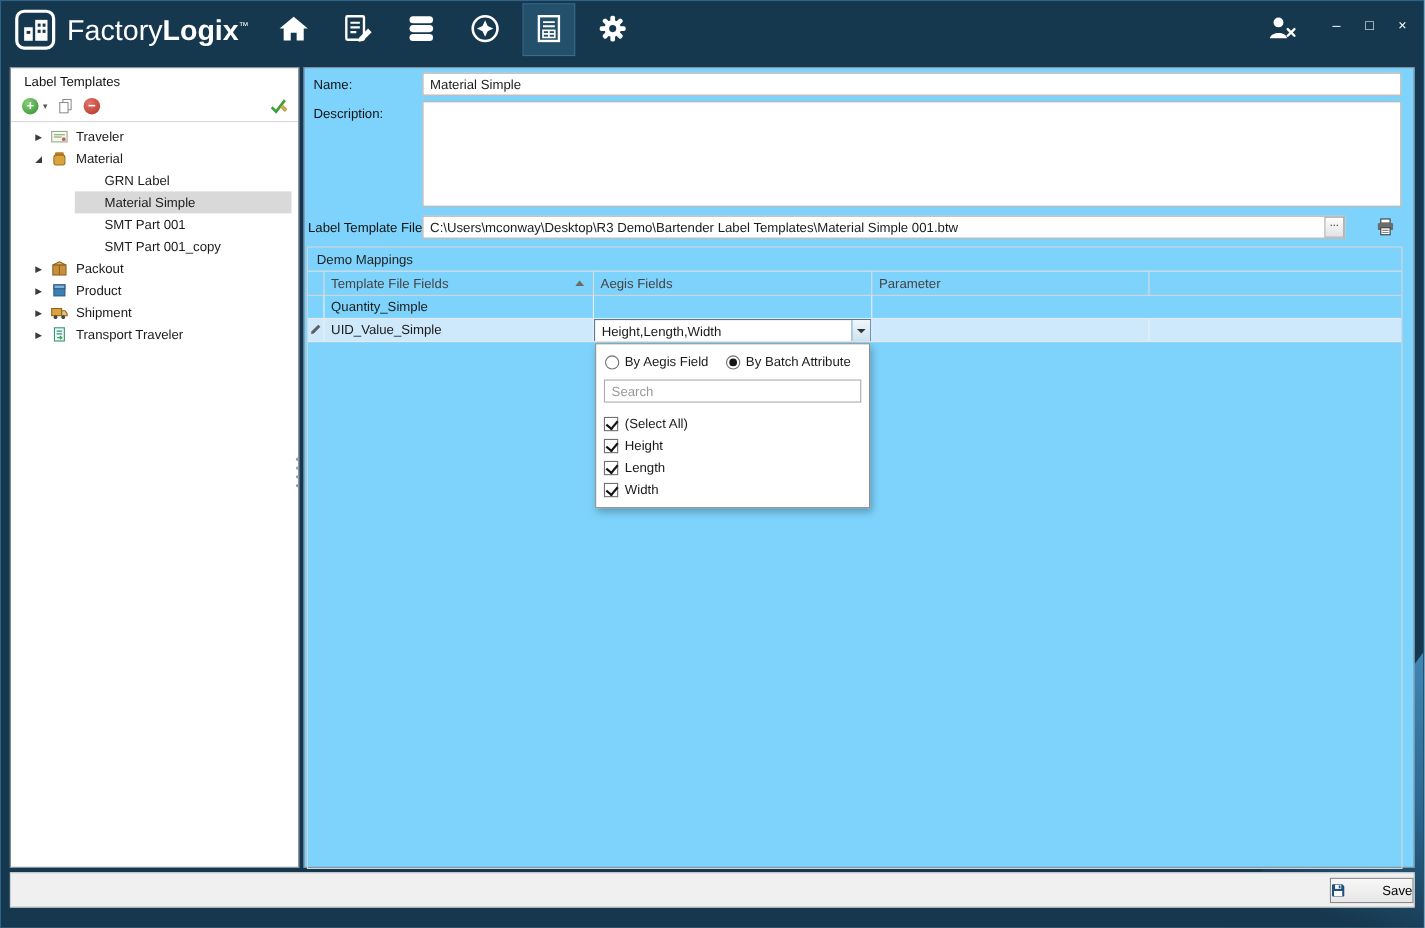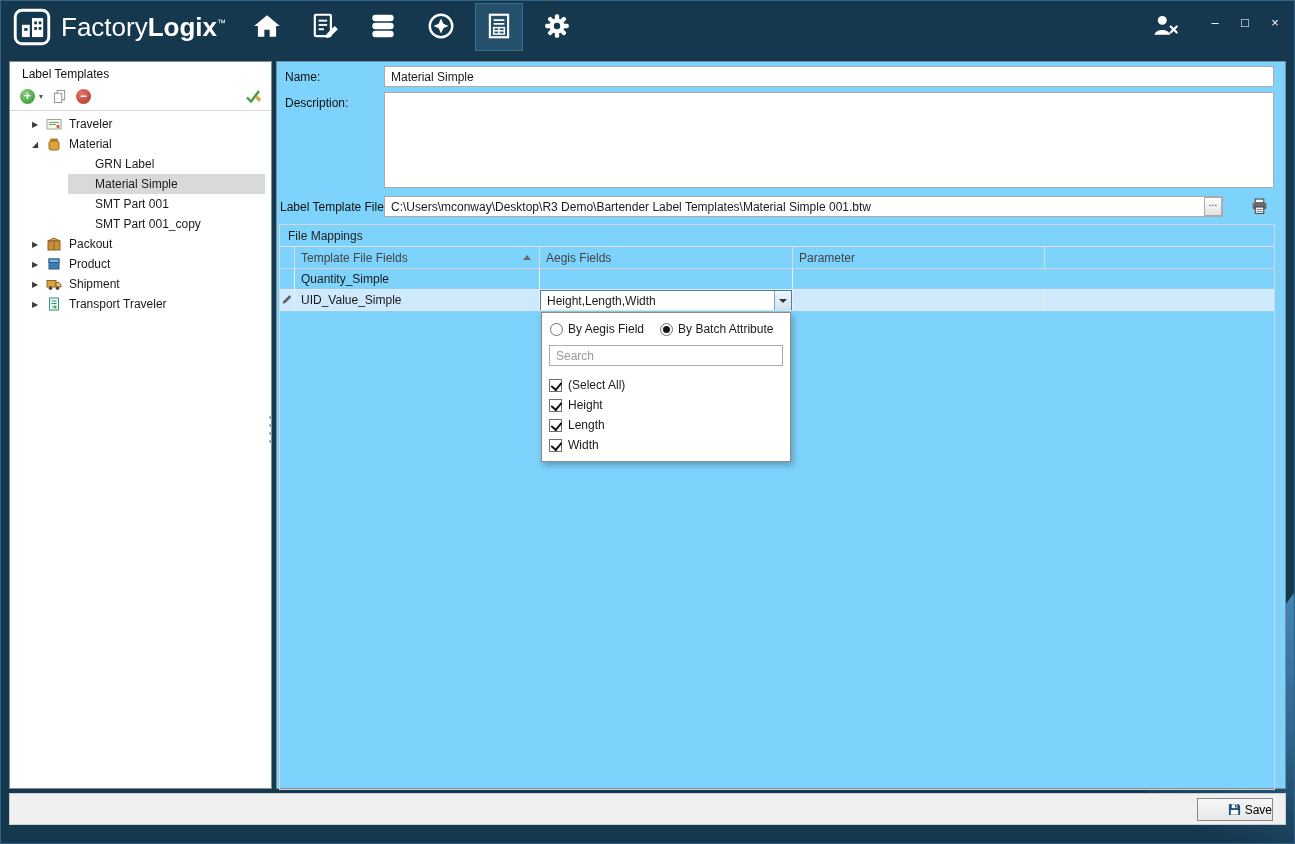--- a/index.html
+++ b/index.html
@@ -106,22 +106,22 @@
   #popup-search::placeholder { color:#9a9a9a; }
   .opt-list { margin-top:9px; padding:0 7px; }
   .opt { display:flex; align-items:center; gap:6px; height:20px; cursor:pointer; }
   .cb { width:13px; height:13px; border:1px solid #707070; background:#fff; position:relative; flex:0 0 auto; }
   .cb.checked::after { content:''; position:absolute; left:3.2px; top:0.4px; width:4.5px; height:8px;
                        border:solid #141414; border-width:0 2px 2px 0; transform:rotate(40deg); }
 
   
   .footer { position:absolute; left:8px; right:8px; bottom:18px; height:32px;
             background:#f0f0f0; border:1px solid #c9ced3; }
-  .save-btn { position:absolute; right:12px; top:4px; width:76px; height:23px;
-              display:flex; align-items:center; justify-content:flex-end; gap:4px;
+  .save-btn { position:absolute; right:0; top:4px; width:76px; height:23px;
+              display:flex; align-items:center; justify-content:space-between; gap:4px;
               background:linear-gradient(#f7f7f7,#e7e7e7); border:1px solid #8a8a8a;
               font-size:12px; cursor:pointer; }
 </style>
 </head>
 <body>
 
 <div class="window">
   <div class="swoosh"></div>
 
   <div class="titlebar">
@@ -350,21 +350,21 @@
       <svg viewBox="0 0 16 16" width="17" height="17">
         <rect x="4" y="1" width="8" height="3.5" fill="#fff" stroke="#444"></rect>
         <rect x="1.5" y="4.5" width="13" height="6" rx="1" fill="#6b6b6b"></rect>
         <rect x="4" y="8.5" width="8" height="6" fill="#fff" stroke="#444"></rect>
         <line x1="5.2" y1="10.8" x2="10.8" y2="10.8" stroke="#888"></line>
         <line x1="5.2" y1="12.6" x2="10.8" y2="12.6" stroke="#888"></line>
       </svg>
     </span>
 
     <div class="groupbox">
-      <div class="gb-title">File Mappings</div>
+      <div class="gb-title">Demo Mappings</div>
 
       <div class="grid-head">
         <div class="th"></div>
         <div class="th">
           <span>Template File Fields</span>
           <span class="sort-asc"></span>
         </div>
         <div class="th">Aegis Fields</div>
         <div class="th">Parameter</div>
         <div class="th last"></div>

